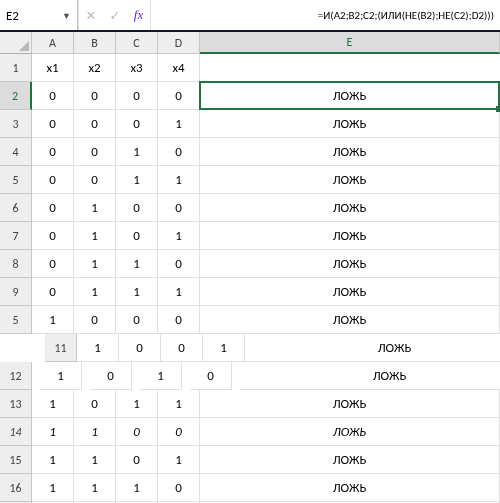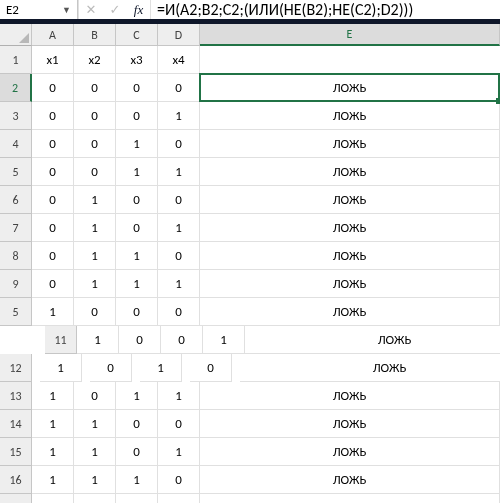--- a/index.html
+++ b/index.html
@@ -6,22 +6,22 @@
   body {
     font-family: Calibri, Arial, sans-serif;
     font-size: 13px;
     background: #fff;
     color: #000;
     user-select: none;
   }
   .formula-bar {
     display: flex;
     align-items: stretch;
-    height: 24px;
-    border-bottom: 5px solid #0f172a;
+    height: 32px;
+    border-bottom: 2px solid #0f172a;
     background: #fff;
   }
   .namebox {
     width: 78px;
     display: flex;
     align-items: center;
     padding: 0 6px;
     border-right: 1px solid #c6c6c6;
     font-size: 13px;
     background: #fff;
@@ -35,31 +35,32 @@
     width: 24px;
     display: flex;
     align-items: center;
     justify-content: center;
     color: #999;
     font-size: 13px;
     border-right: 0;
   }
   .fb-btn.cancel { color: #bbb; }
   .fb-btn.confirm { color: #bbb; }
-  .fb-btn.fx { color: #0f172a; font-style: italic; font-family: serif; border-right: 1px solid #e0e0e0;}
+  .fb-btn.fx { color: #6d28d9; font-style: italic; font-family: serif; border-right: 1px solid #e0e0e0;}
   .fb-sep { width:1px; background:#e0e0e0; }
   .formula-input {
     flex: 1;
     display: flex;
     align-items: center;
     padding: 0 6px;
-    font-size: 16px;
+    font-size: 11px;
     font-family: Calibri, Arial, sans-serif;
     white-space: nowrap;
     overflow: hidden;
+    justify-content: flex-end;
   }
   .select-all-corner {
     width: 32px;
     height: 22px;
     border-right: 1px solid #c6c6c6;
     border-bottom: 1px solid #b0b0b0;
     background: #eee;
     position: relative;
   }
   .select-all-corner::after{
@@ -246,21 +247,21 @@
       <div class="cell col-E">ЛОЖЬ</div>
     </div>
     <div class="sheet" style="grid-template-columns: 32px 42px 42px 42px 42px 300px;">
       <div class="row-header">13</div>
       <div class="cell">1</div>
       <div class="cell">0</div>
       <div class="cell">1</div>
       <div class="cell">1</div>
       <div class="cell col-E">ЛОЖЬ</div>
     </div>
-    <div class="sheet" style="grid-template-columns: 32px 42px 42px 42px 42px 300px;">
+    <div class="sheet" style="grid-template-columns: 32px 42px 42px 42px 42px 300px; font-style: italic;">
       <div class="row-header">14</div>
       <div class="cell">1</div>
       <div class="cell">1</div>
       <div class="cell">0</div>
       <div class="cell">0</div>
       <div class="cell col-E">ЛОЖЬ</div>
     </div>
     <div class="sheet" style="grid-template-columns: 32px 42px 42px 42px 42px 300px; text-align: center;">
       <div class="row-header">15</div>
       <div class="cell">1</div>

